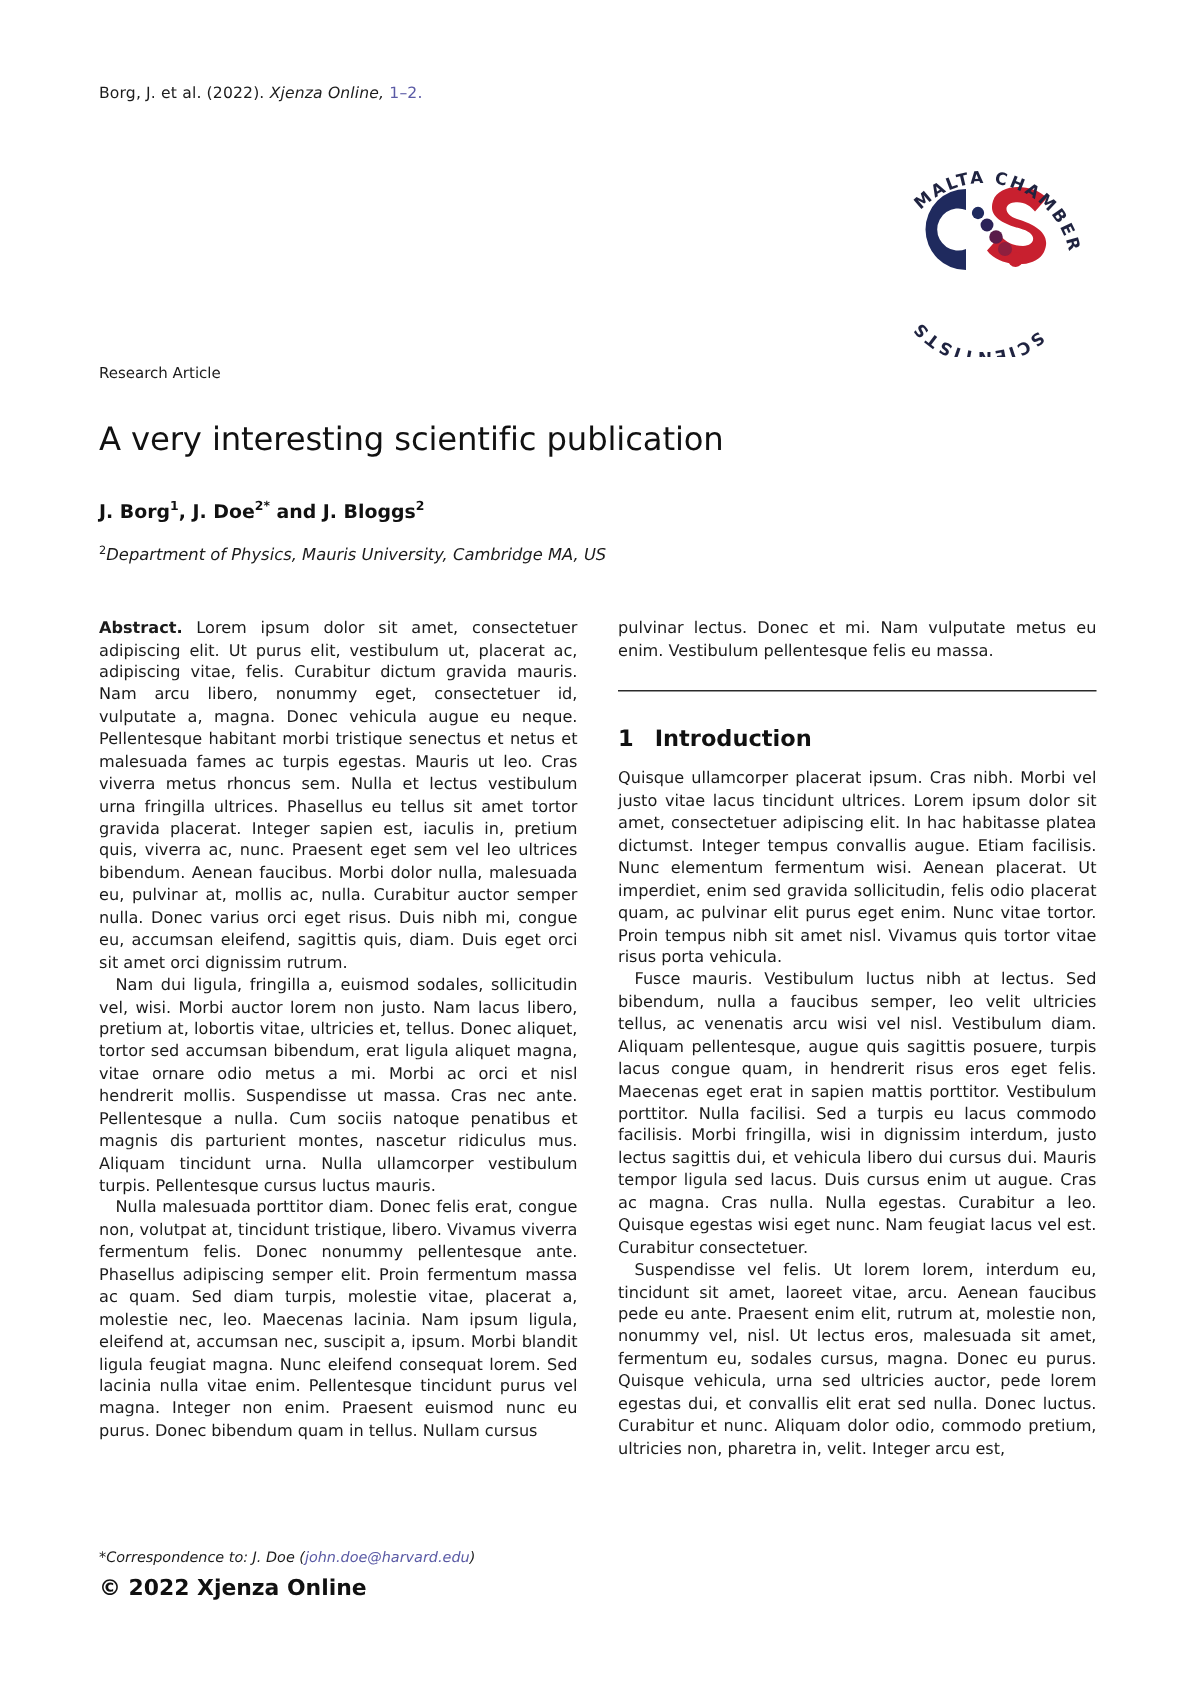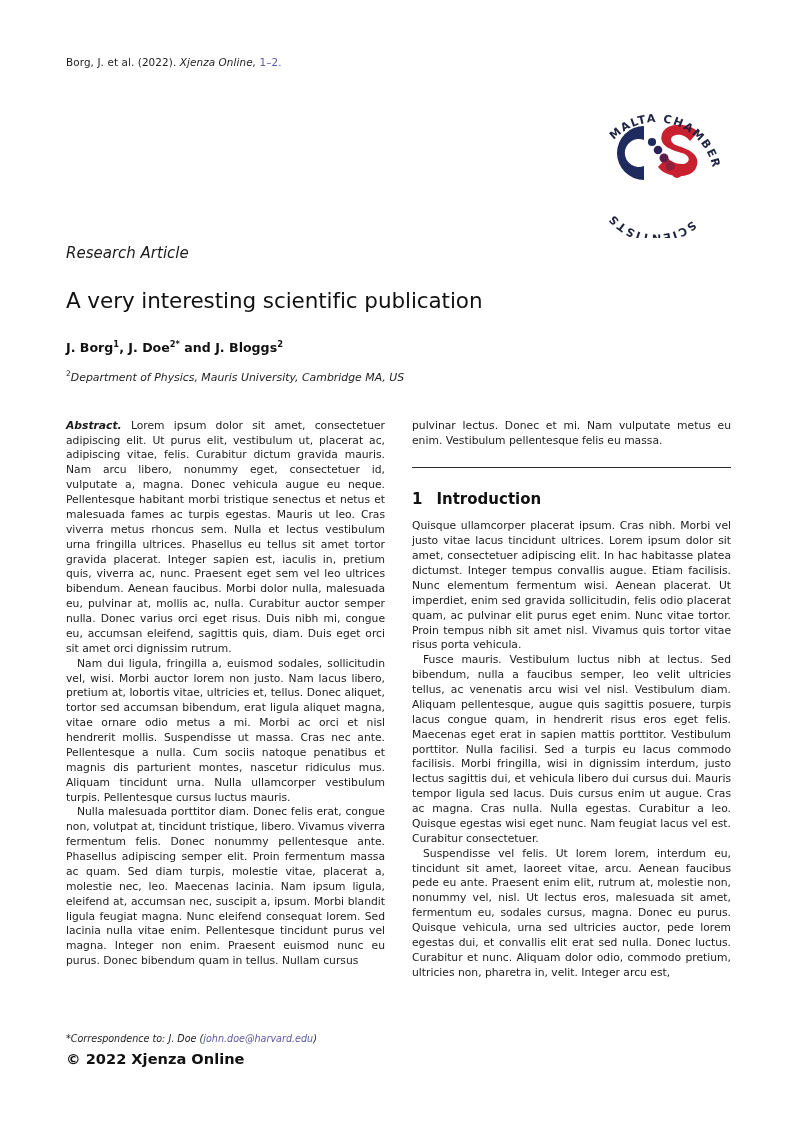--- a/index.html
+++ b/index.html
@@ -50,22 +50,21 @@
   .logo {
     position: absolute;
     right: -4px;
     top: -10px;
     width: 160px;
     height: 150px;
   }
 
   
   .kicker {
-    font-size: 15px;
-    font-style: italic;
+    font-size: 10px;
     color: #1c1c1c;
     margin: 56px 0 0 0;
   }
   .doc-title {
     font-size: 21.5px;
     font-weight: normal;
     letter-spacing: -0.004em;
     margin: 26px 0 0 0;
     color: #111;
   }
@@ -98,21 +97,21 @@
   .col p {
     margin: 0;
     font-size: 10.75px;
     line-height: 1.385;
     text-align: justify;
     text-justify: inter-word;
     hyphens: manual;
     color: #1b1b1b;
   }
   .col p.indent { text-indent: 11px; }
-  .abstract-lead { font-weight: bold; font-style: italic; }
+  .abstract-lead { font-weight: bold; }
 
   .rule {
     border: none;
     border-top: 1.1px solid #2a2a2a;
     margin: 19px 0 0 0;
     height: 0;
   }
   .section-head {
     font-size: 15px;
     font-weight: bold;

